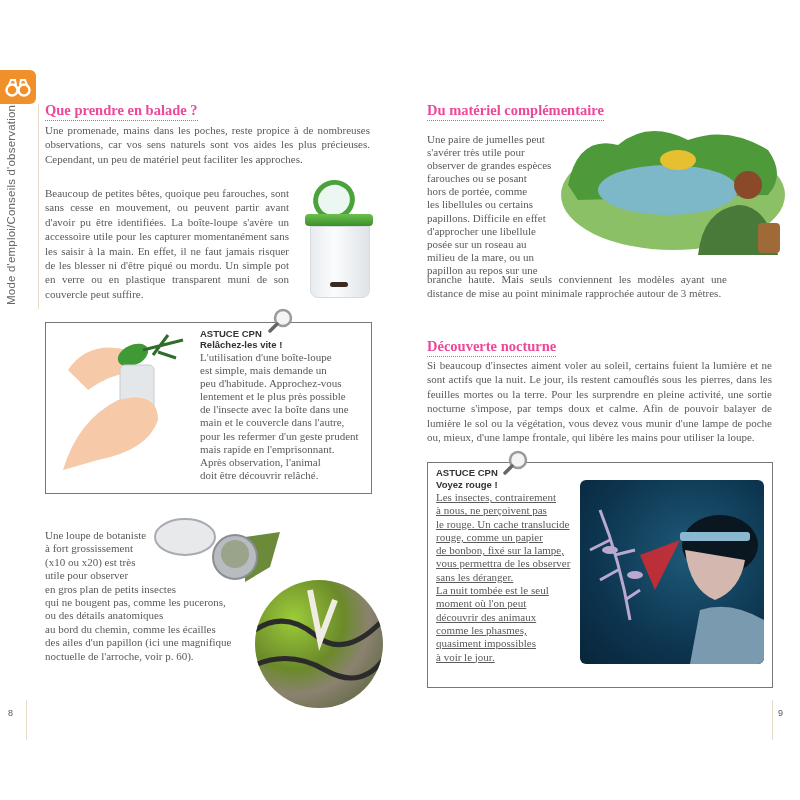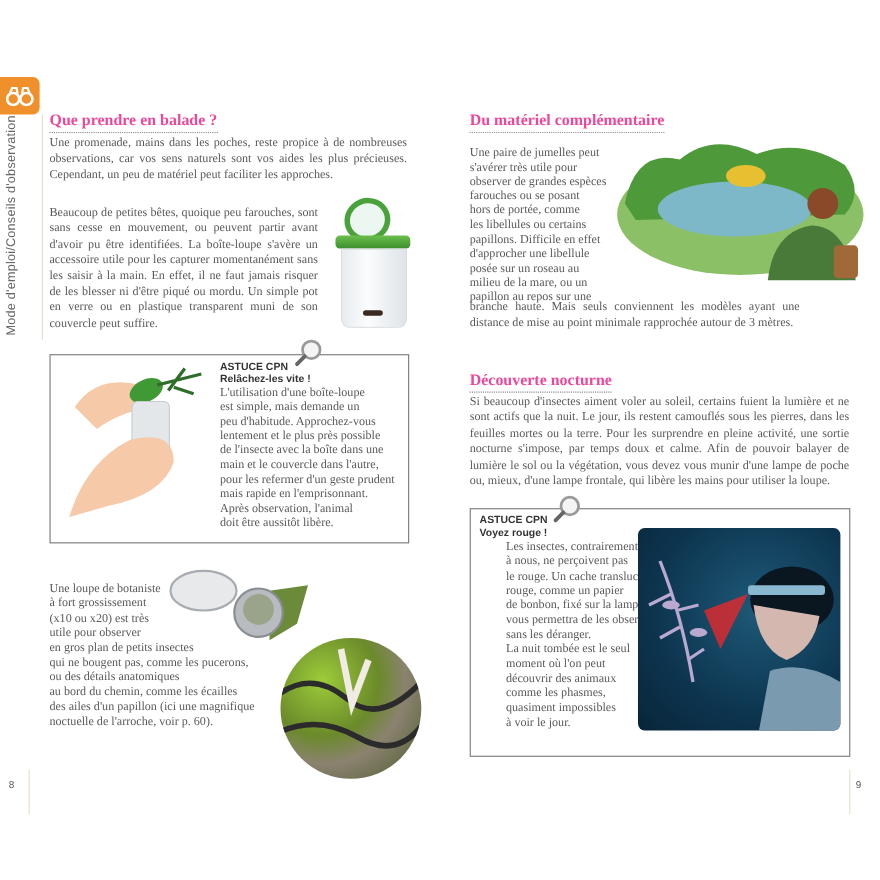--- a/index.html
+++ b/index.html
@@ -72,21 +72,21 @@
 <div class="abs p left" style="left:200px;top:351px;width:170px;line-height:13.1px;">
   <div>L'utilisation d'une boîte-loupe</div>
   <div>est simple, mais demande un</div>
   <div>peu d'habitude. Approchez-vous</div>
   <div>lentement et le plus près possible</div>
   <div>de l'insecte avec la boîte dans une</div>
   <div>main et le couvercle dans l'autre,</div>
   <div>pour les refermer d'un geste prudent</div>
   <div>mais rapide en l'emprisonnant.</div>
   <div>Après observation, l'animal</div>
-  <div>doit être aussitôt libère.</div>
+  <div>doit être découvrir relâché.</div>
 </div>
 
 <div class="abs p left" style="left:45px;top:529px;width:220px;line-height:13.4px;">
   <div>Une loupe de botaniste</div>
   <div>à fort grossissement</div>
   <div>(x10 ou x20) est très</div>
   <div>utile pour observer</div>
   <div>en gros plan de petits insectes</div>
   <div>qui ne bougent pas, comme les pucerons,</div>
   <div>ou des détails anatomiques</div>
@@ -144,21 +144,21 @@
 </div>
 <div class="abs p" style="left:427px;top:358px;width:345px;">Si beaucoup d'insectes aiment voler au soleil, certains fuient la lumière et ne sont actifs que la nuit. Le jour, ils restent camouflés sous les pierres, dans les feuilles mortes ou la terre. Pour les surprendre en pleine activité, une sortie nocturne s'impose, par temps doux et calme. Afin de pouvoir balayer de lumière le sol ou la végétation, vous devez vous munir d'une lampe de poche ou, mieux, d'une lampe frontale, qui libère les mains pour utiliser la loupe.</div>
 
 <div class="abs box" style="left:427px;top:462px;width:344px;height:224px;"></div>
 <svg class="abs mag-icon" style="left:503px;top:450px;" viewBox="0 0 26 26">
   <circle cx="15" cy="10" r="8" fill="#f4f4f4" stroke="#9a9a9a" stroke-width="2.5"></circle>
   <line x1="9" y1="16" x2="2" y2="23" stroke="#666" stroke-width="3.5" stroke-linecap="round"></line>
 </svg>
 <div class="abs astuce" style="left:436px;top:467px;">ASTUCE CPN</div>
 <div class="abs astuce" style="left:436px;top:479px;">Voyez rouge !</div>
-<div class="abs p left" style="left:460px;top:491px;width:145px;line-height:13.3px;">
+<div class="abs p left" style="left:436px;top:491px;width:145px;line-height:13.3px;text-decoration:underline;">
   <div>Les insectes, contrairement</div>
   <div>à nous, ne perçoivent pas</div>
   <div>le rouge. Un cache translucide</div>
   <div>rouge, comme un papier</div>
   <div>de bonbon, fixé sur la lampe,</div>
   <div>vous permettra de les observer</div>
   <div>sans les déranger.</div>
   <div>La nuit tombée est le seul</div>
   <div>moment où l'on peut</div>
   <div>découvrir des animaux</div>

